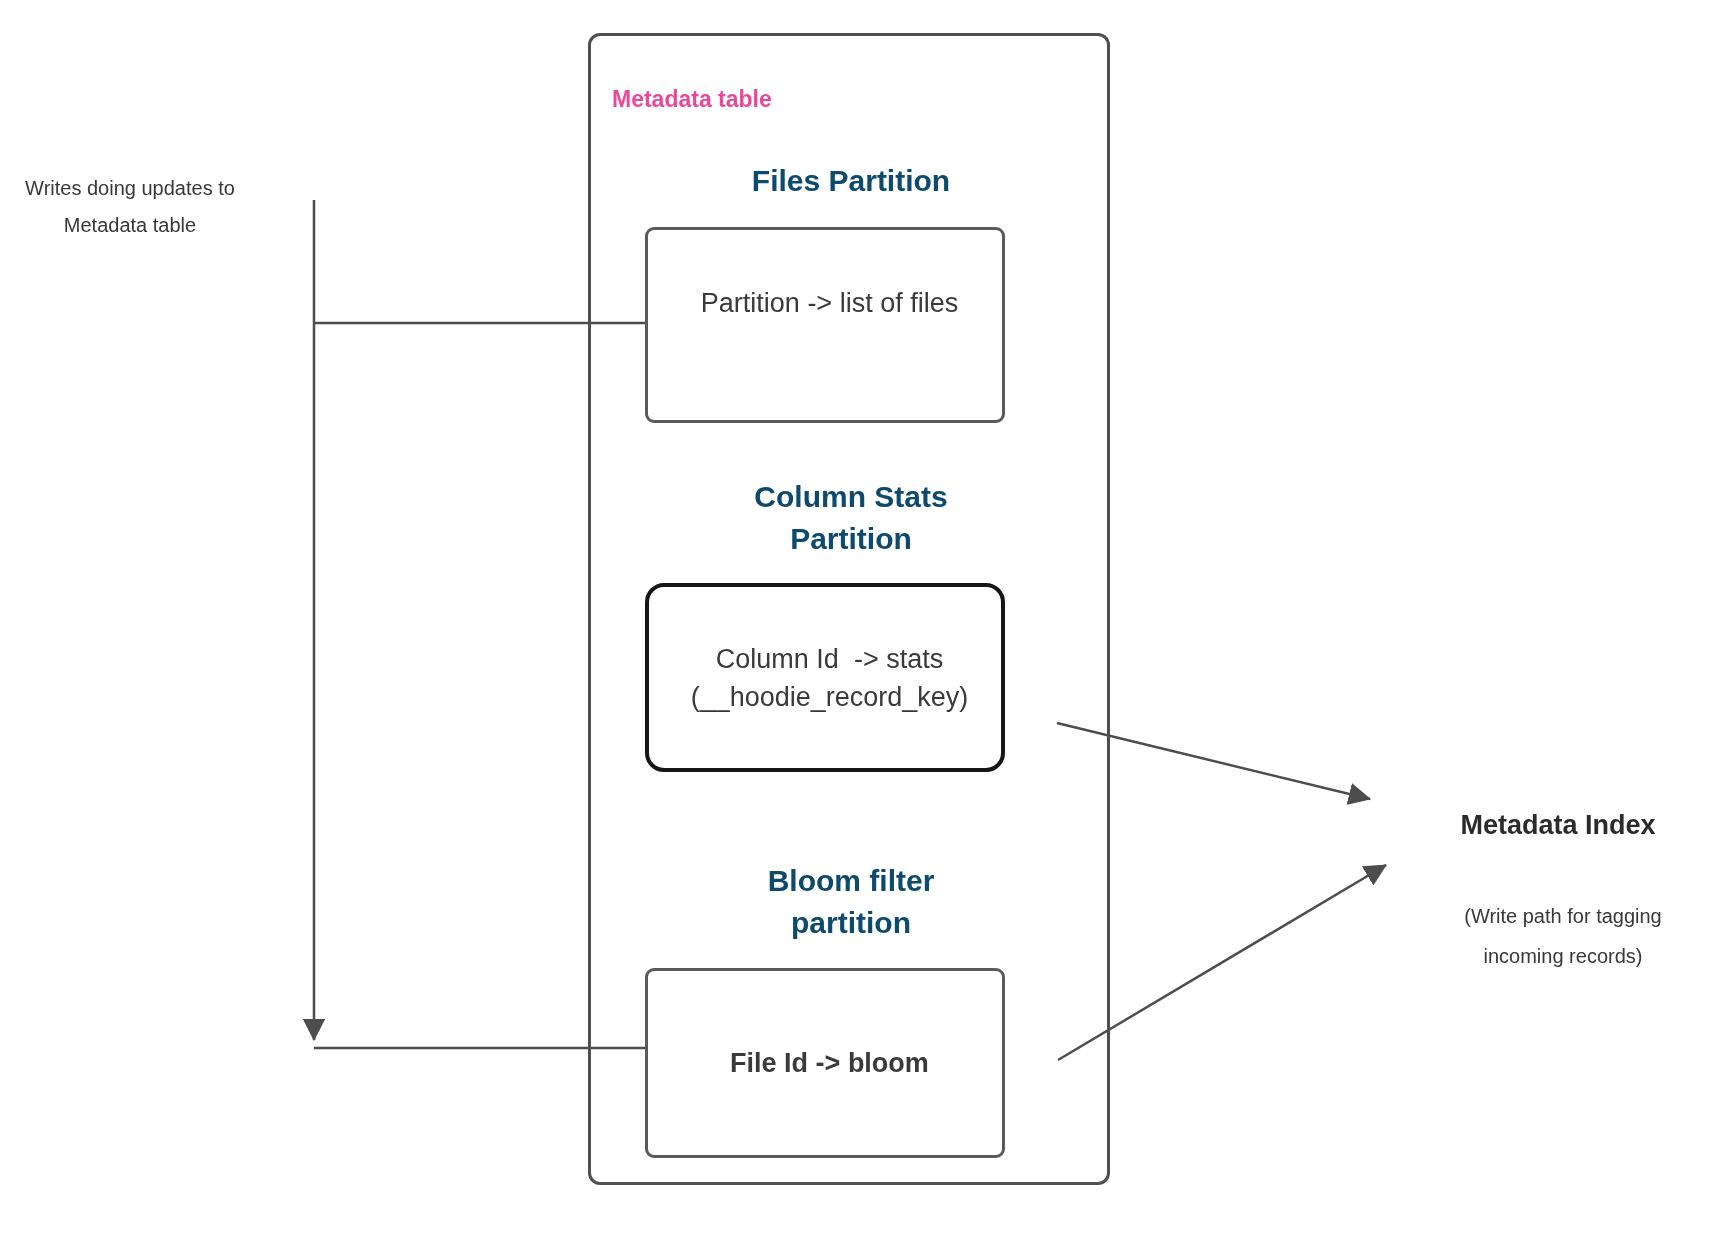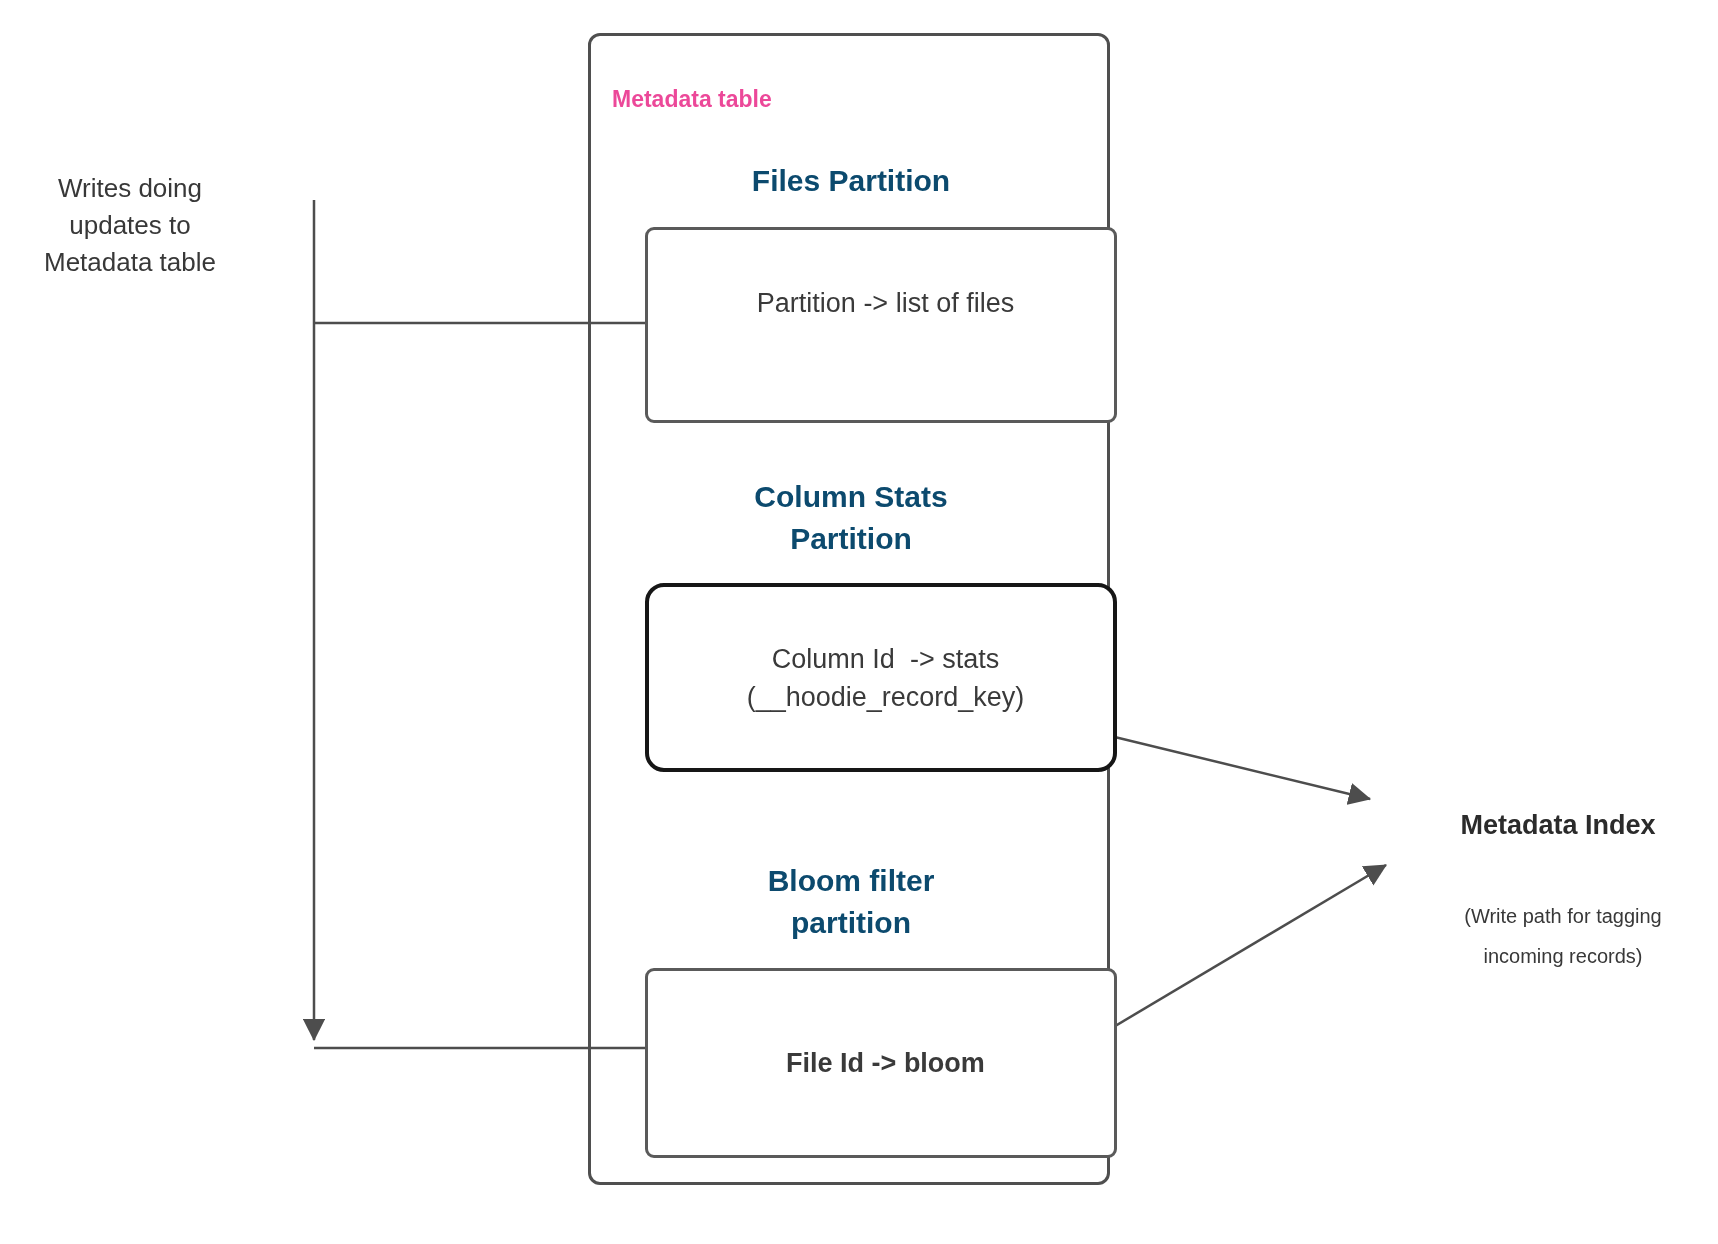--- a/index.html
+++ b/index.html
@@ -24,21 +24,21 @@
   }
   .note {
     position: absolute;
     text-align: center;
     color: #383838;
   }
   .left-note {
     left: 25px;
     top: 170px;
     width: 210px;
-    font-size: 26px;
+    font-size: 20px;
     line-height: 37px;
   }
   .outer-box {
     position: absolute;
     left: 588px;
     top: 33px;
     width: 522px;
     height: 1152px;
     border: 3px solid #4f4f4f;
     border-radius: 12px;
@@ -64,21 +64,21 @@
     font-weight: bold;
     color: #0c4a6e;
     line-height: 42px;
   }
   .heading-files { top: 160px; }
   .heading-colstats { top: 476px; }
   .heading-bloom { top: 860px; }
   .part-box {
     position: absolute;
     left: 645px;
-    width: 472px;
+    width: 360px;
     box-sizing: border-box;
     border-radius: 9px;
     display: flex;
     flex-direction: column;
     align-items: center;
     justify-content: center;
     background: #ffffff;
     padding-left: 9px;
   }
   .files-box {

